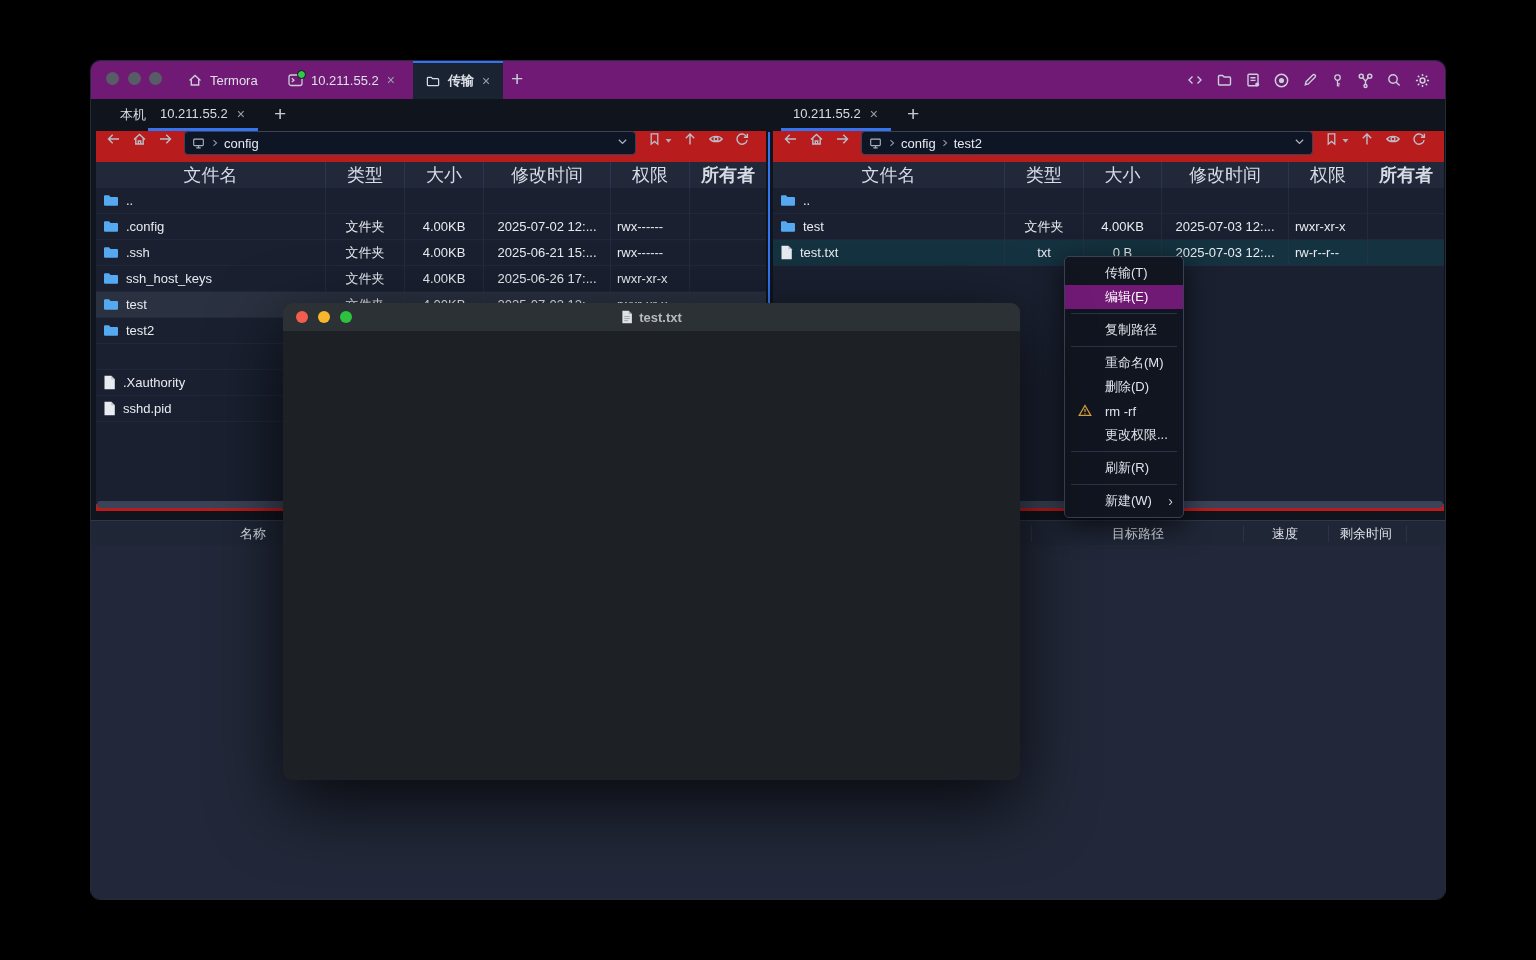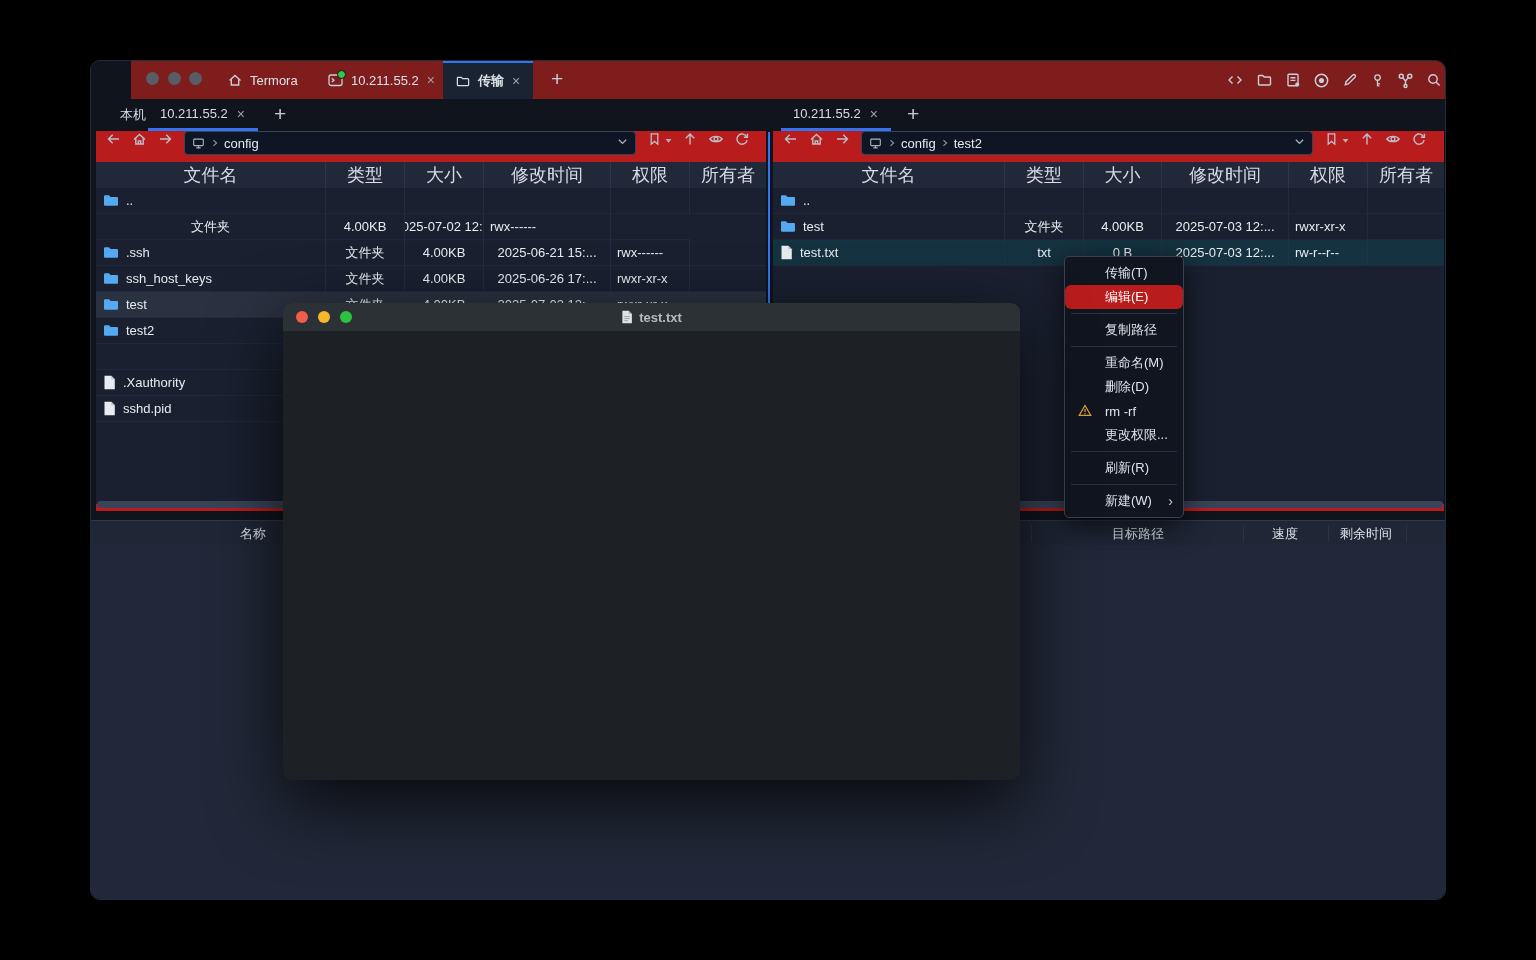--- a/index.html
+++ b/index.html
@@ -2,21 +2,21 @@
 <html><head>
 <meta charset="utf-8">
 <style>
   html,body{margin:0;padding:0;background:#000;width:1536px;height:960px;overflow:hidden;
     font-family:"Liberation Sans","DejaVu Sans",sans-serif;-webkit-font-smoothing:antialiased;}
   
   #win{position:absolute;left:90px;top:60px;width:1356px;height:840px;background:#10141d;
     border-radius:10px;border:1px solid #232a3a;box-sizing:border-box;overflow:hidden;
     box-shadow:0 10px 60px rgba(0,0,0,.7);}
   
-  #titlebar{position:absolute;left:0;top:0;width:100%;height:38px;background:#7f1d1d;margin-left:40px;}
+  #titlebar{position:absolute;left:0;top:0;width:100%;height:38px;background:#701a75;}
   .tl-dot{position:absolute;top:11px;width:13px;height:13px;border-radius:50%;background:#575c66;}
   .app-tab{position:absolute;top:0;height:38px;display:flex;align-items:center;gap:7px;
     color:#dde1e8;font-size:13px;}
   .app-tab.active{background:#1a2332;border-top:2px solid #3574f0;box-sizing:border-box;padding:0 12px;}
   .tab-close{color:#9aa1ad;font-size:14px;line-height:1;padding:0 1px;cursor:default;}
   .newtab{position:absolute;top:6px;color:#c3c9d2;font-size:21px;font-weight:300;}
   .tb-icons{position:absolute;right:14px;top:0;height:38px;display:flex;align-items:center;gap:12px;color:#c9ced8;}
   .tb-icons svg{display:block;}
   
   .panel{position:absolute;top:38px;height:412px;background:#b91c1c;}
@@ -28,21 +28,21 @@
   .navbar{position:absolute;left:0;top:32px;width:100%;height:31px;display:flex;align-items:flex-start;color:#b9bfca;}
   .nav-ic{margin-left:9px;display:flex;align-items:center;}
   .pathbox{height:24px;border:1px solid #3b4257;border-radius:4px;background:#0e1524;
     display:flex;align-items:center;padding:0 6px;color:#e6e9ef;font-size:13px;gap:4px;box-sizing:border-box;}
   .crumb{color:#e6e9ef;}
   .pathbox .chev-end{margin-left:auto;color:#aab1bd;}
   
   .fheader{position:absolute;left:0;top:63px;width:100%;height:26px;background:#212839;
     display:grid;color:#d6dbe5;font-size:18px;}
   .fheader .hcell{display:flex;align-items:center;justify-content:center;border-right:1px solid #2c3450;box-sizing:border-box;}
-  .fheader .hcell:last-child{border-right:none;}
+  .fheader .hcell:last-child{border-right:none;font-weight:bold;}
   .fbody{position:absolute;left:0;top:89px;width:100%;height:316px;background:#1a2030;}
   .frow{position:absolute;left:0;width:100%;height:26px;display:grid;color:#e8ebf0;font-size:13px;}
   .frow .cell{display:flex;align-items:center;border-right:1px solid rgba(44,52,80,.55);
     border-bottom:1px solid rgba(34,42,62,.8);box-sizing:border-box;overflow:hidden;white-space:nowrap;}
   .frow .cell:last-child{border-right:none;}
   .cell.name{padding-left:7px;gap:7px;}
   .cell.ctr{justify-content:center;}
   .cell.lft{padding-left:6px;text-align:right;}
   .gridL{grid-template-columns:230px 79px 79px 127px 79px 1fr;}
   .gridR{grid-template-columns:232px 79px 78px 127px 79px 1fr;}
@@ -53,21 +53,21 @@
   
   #transferHead{position:absolute;left:0;top:459px;width:100%;height:25px;background:#1f2636;
     border-top:1px solid #2e3650;box-sizing:border-box;color:#dfe3ea;font-size:13px;}
   #transferHead .tlabel{position:absolute;top:0;height:25px;display:flex;align-items:center;transform:translateX(-50%);}
   #transferHead .tsep{position:absolute;top:4px;width:1px;height:17px;background:#2c3348;}
   #transferBody{position:absolute;left:0;top:484px;width:100%;height:356px;background:#222839;}
   
   #ctxmenu{position:absolute;left:973px;top:195px;width:118px;background:#10151f;border:1px solid #3a4154;
     border-radius:5px;box-shadow:0 8px 28px rgba(0,0,0,.65);padding:4px 0;z-index:50;}
   .mi{height:24px;display:flex;align-items:center;color:#dfe3ea;font-size:13px;padding-left:40px;position:relative;}
-  .mi.hl{background:#b91c1c;color:#fff;border-radius:6px;}
+  .mi.hl{background:#701a75;color:#fff;}
   .mi .mic{position:absolute;left:12px;top:4px;}
   .mi .sub{position:absolute;right:10px;color:#c7cdd8;font-size:14px;}
   .msep{height:1px;background:#2b3146;margin:4px 6px;}
   
   #editor{position:absolute;left:192px;top:242px;width:737px;height:477px;border-radius:9px;overflow:hidden;
     box-shadow:0 24px 70px rgba(0,0,0,.75);z-index:60;background:#1d2024;}
   #edtitle{height:28px;background:#2c3136;display:flex;align-items:center;justify-content:center;position:relative;}
   .ed-dot{position:absolute;top:8px;width:12px;height:12px;border-radius:50%;}
   #edtitle .tname{color:#b6bac0;font-size:13px;font-weight:bold;display:flex;align-items:center;gap:6px;}
   #edbody{padding:5px 7px;font-family:"DejaVu Sans Mono","Liberation Mono",monospace;font-size:13px;color:#eceff2;}
@@ -97,21 +97,21 @@
         <svg width="17" height="16" viewBox="0 0 16 16" fill="none" stroke="#c9ced8" stroke-width="1.3">
           <rect x="1.5" y="3" width="13" height="10.5" rx="2"></rect>
             <path d="M4.3 6.3 l2.2 1.9 -2.2 1.9"></path>
           </svg>
         <span style="position:absolute;right:-2px;top:-2px;width:7px;height:7px;border-radius:50%;background:#34c749;border:1.5px solid #0e1119"></span>
       </span>
       <span>10.211.55.2</span>
       <span class="tab-close">×</span>
     </div>
 
-    <div class="app-tab active" style="left:312px">
+    <div class="app-tab active" style="left:322px">
       <svg width="16" height="15" viewBox="0 0 16 16" fill="none" stroke="#d8dce3" stroke-width="1.3">
         <path d="M2 4.5 a1 1 0 0 1 1-1 h3.2 l1.4 1.5 h5.4 a1 1 0 0 1 1 1 v5.5 a1 1 0 0 1 -1 1 h-10 a1 1 0 0 1 -1-1 z"></path>
         </svg>
       <span style="font-weight:bold">传输</span>
       <span class="tab-close">×</span>
     </div>
 
     <span class="newtab" style="left:420px">+</span>
 
     <div class="tb-icons">
@@ -245,20 +245,26 @@
             <span>..</span>
           </div>
         <div class="cell ctr"></div>
           <div class="cell ctr"></div>
           <div class="cell ctr"></div>
           <div class="cell lft"></div>
           <div class="cell lft"></div>
       </div>
 
       <div class="frow gridL" style="top:26px">
+        <div class="cell name">
+            <svg width="16" height="13" viewBox="0 0 16 13">
+              <path fill="#54a9f1" d="M1 2.2 a1 1 0 0 1 1-1 h4 l1.5 1.7 h6.5 a1 1 0 0 1 1 1 v6.9 a1 1 0 0 1 -1 1 h-12 a1 1 0 0 1 -1-1 z"></path>
+            </svg>
+            <span>.config</span>
+          </div>
         <div class="cell ctr">文件夹</div>
           <div class="cell ctr">4.00KB</div>
           <div class="cell ctr">2025-07-02 12:...</div>
           <div class="cell lft">rwx------</div>
           <div class="cell lft"></div>
       </div>
 
       <div class="frow gridL" style="top:52px">
         <div class="cell name">
             <svg width="16" height="13" viewBox="0 0 16 13">

